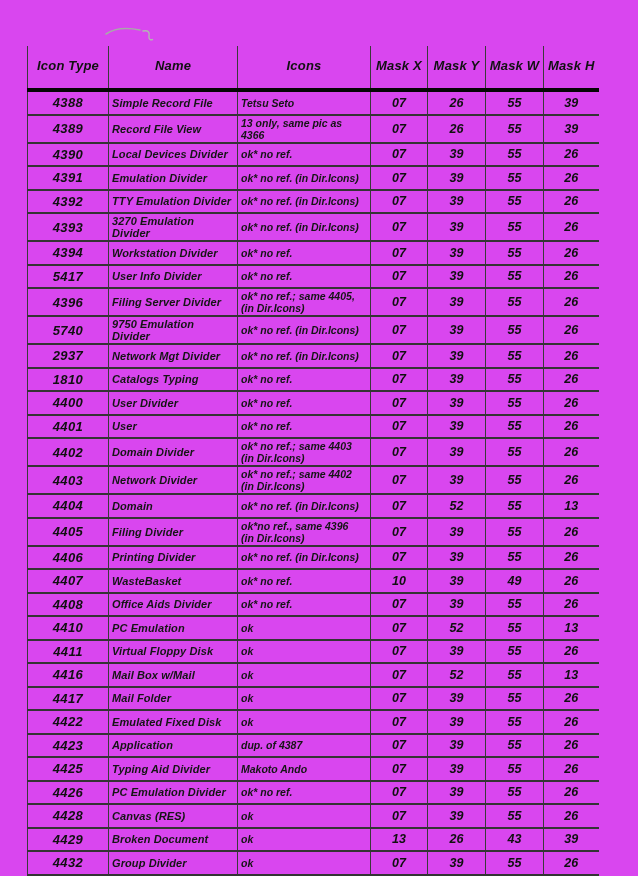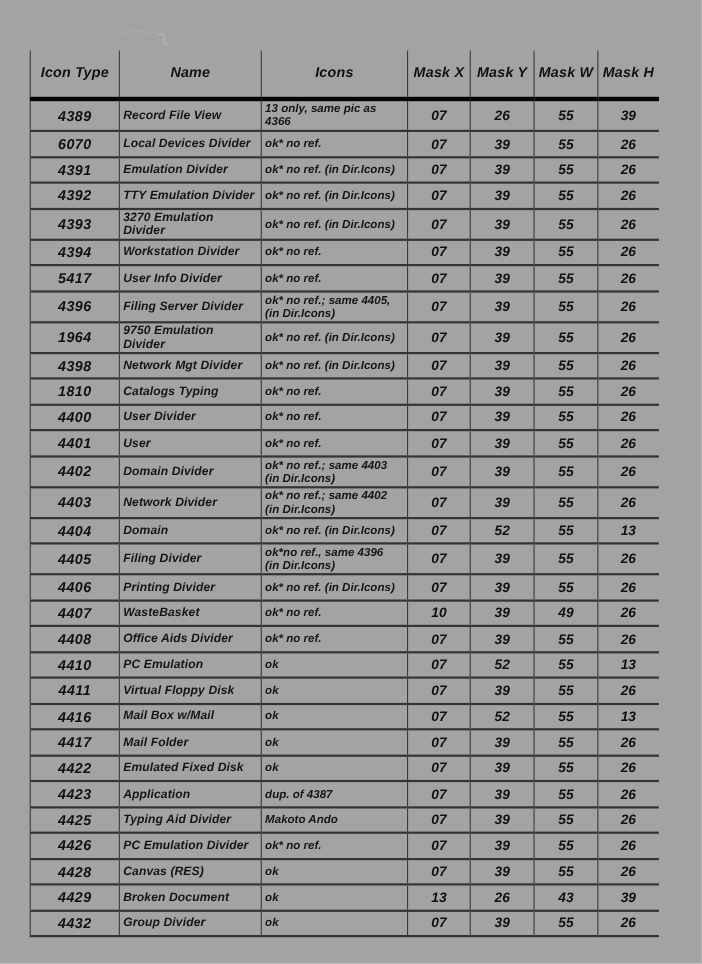--- a/index.html
+++ b/index.html
@@ -11,21 +11,21 @@
     position: relative;
     width: 638px;
     height: 876px;
     font-family: "Liberation Sans", "DejaVu Sans", sans-serif;
     color: #181818;
     overflow: hidden;
   }
   .page {
     position: absolute;
     inset: 0;
-    background: #a3a3a3;
+    background: #d946ef;
   }
   .pencil-mark {
     position: absolute;
     left: 100px;
     top: 16px;
     width: 72px;
     height: 34px;
   }
   table.icon-table {
     position: absolute;
@@ -119,33 +119,42 @@
         <th>Icon Type</th>
         <th>Name</th>
         <th>Icons</th>
         <th>Mask X</th>
         <th>Mask Y</th>
         <th>Mask W</th>
         <th>Mask H</th>
       </tr>
     </thead>
     <tbody>
+    <tr>
+      <td class="c-type">4388</td>
+      <td class="c-name">Simple Record File</td>
+      <td class="c-notes">Tetsu Seto</td>
+      <td class="c-mask">07</td>
+      <td class="c-mask">26</td>
+      <td class="c-mask">55</td>
+      <td class="c-mask">39</td>
+    </tr>
 
     <tr>
       <td class="c-type">4389</td>
       <td class="c-name">Record File View</td>
       <td class="c-notes">13 only, same pic as 4366</td>
       <td class="c-mask">07</td>
       <td class="c-mask">26</td>
       <td class="c-mask">55</td>
       <td class="c-mask">39</td>
     </tr>
 
     <tr>
-      <td class="c-type">6070</td>
+      <td class="c-type">4390</td>
       <td class="c-name">Local Devices Divider</td>
       <td class="c-notes">ok* no ref.</td>
       <td class="c-mask">07</td>
       <td class="c-mask">39</td>
       <td class="c-mask">55</td>
       <td class="c-mask">26</td>
     </tr>
 
     <tr>
       <td class="c-type">4391</td>
@@ -202,31 +211,31 @@
       <td class="c-name">Filing Server Divider</td>
       <td class="c-notes">ok* no ref.; same 4405,
 (in Dir.Icons)</td>
       <td class="c-mask">07</td>
       <td class="c-mask">39</td>
       <td class="c-mask">55</td>
       <td class="c-mask">26</td>
     </tr>
 
     <tr>
-      <td class="c-type">1964</td>
+      <td class="c-type">5740</td>
       <td class="c-name">9750 Emulation Divider</td>
       <td class="c-notes">ok* no ref. (in Dir.Icons)</td>
       <td class="c-mask">07</td>
       <td class="c-mask">39</td>
       <td class="c-mask">55</td>
       <td class="c-mask">26</td>
     </tr>
 
     <tr>
-      <td class="c-type">4398</td>
+      <td class="c-type">2937</td>
       <td class="c-name">Network Mgt Divider</td>
       <td class="c-notes">ok* no ref. (in Dir.Icons)</td>
       <td class="c-mask">07</td>
       <td class="c-mask">39</td>
       <td class="c-mask">55</td>
       <td class="c-mask">26</td>
     </tr>
 
     <tr>
       <td class="c-type">1810</td>

